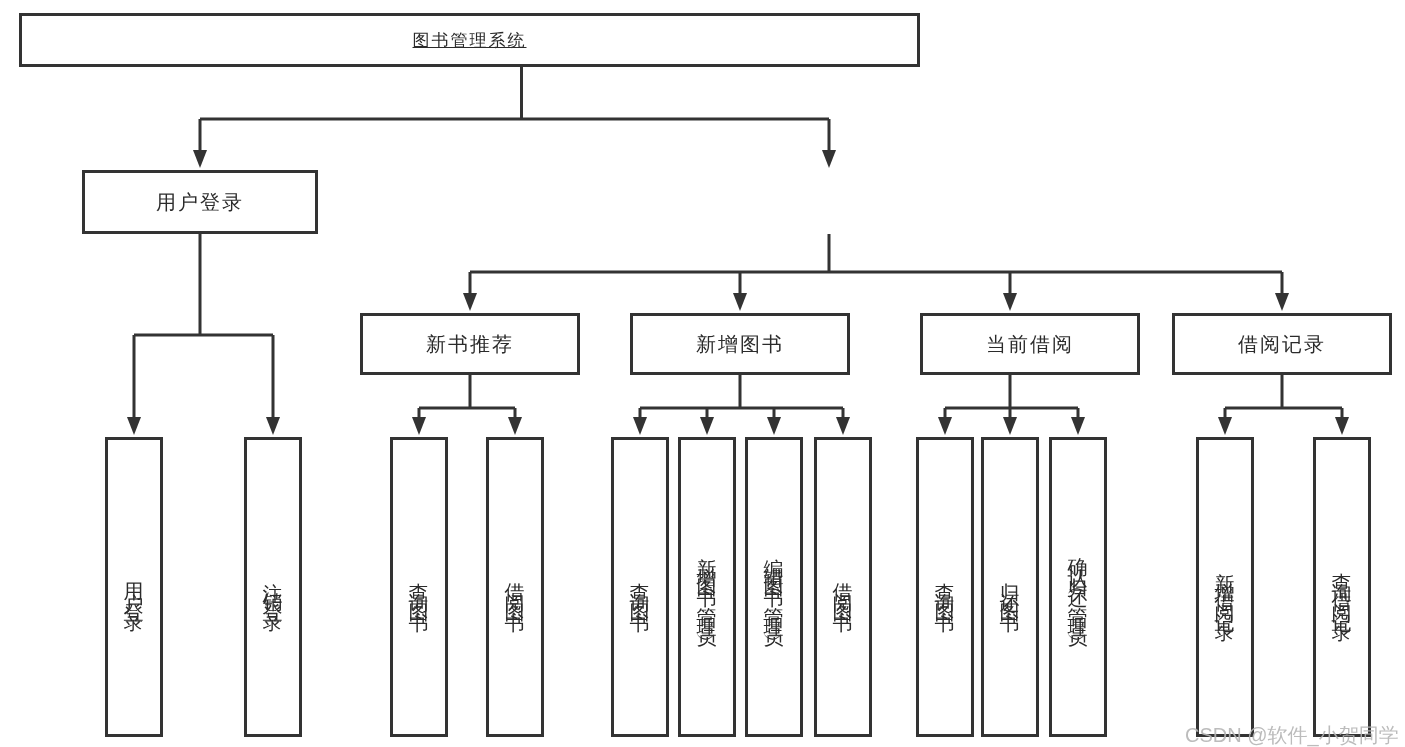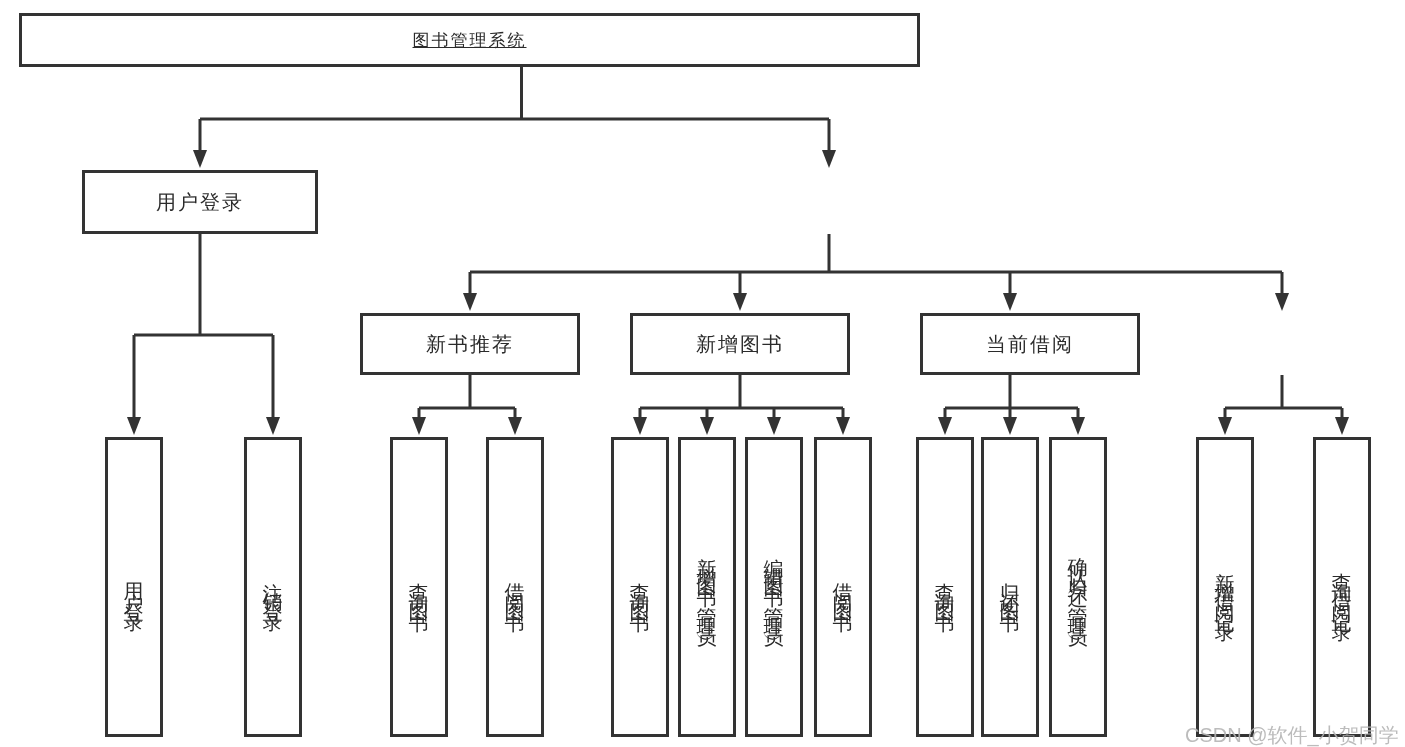--- a/index.html
+++ b/index.html
@@ -108,20 +108,23 @@
 
   <div class="box l3" style="left:360px;">
     <span class="lbl">新书推荐</span>
   </div>
   <div class="box l3" style="left:630px;">
     <span class="lbl">新增图书</span>
   </div>
   <div class="box l3" style="left:900px;margin-left:20px;">
     <span class="lbl">当前借阅</span>
   </div>
+  <div class="box l3" style="left:1172px;">
+    <span class="lbl">借阅记录</span>
+  </div>
 
   <div class="box leaf" style="left:105px;">
     <span class="lbl">用户登录</span>
   </div>
   <div class="box leaf" style="left:244px;">
     <span class="lbl">注销登录</span>
   </div>
 
   <div class="box leaf" style="left:390px;">
     <span class="lbl">查询图书</span>

